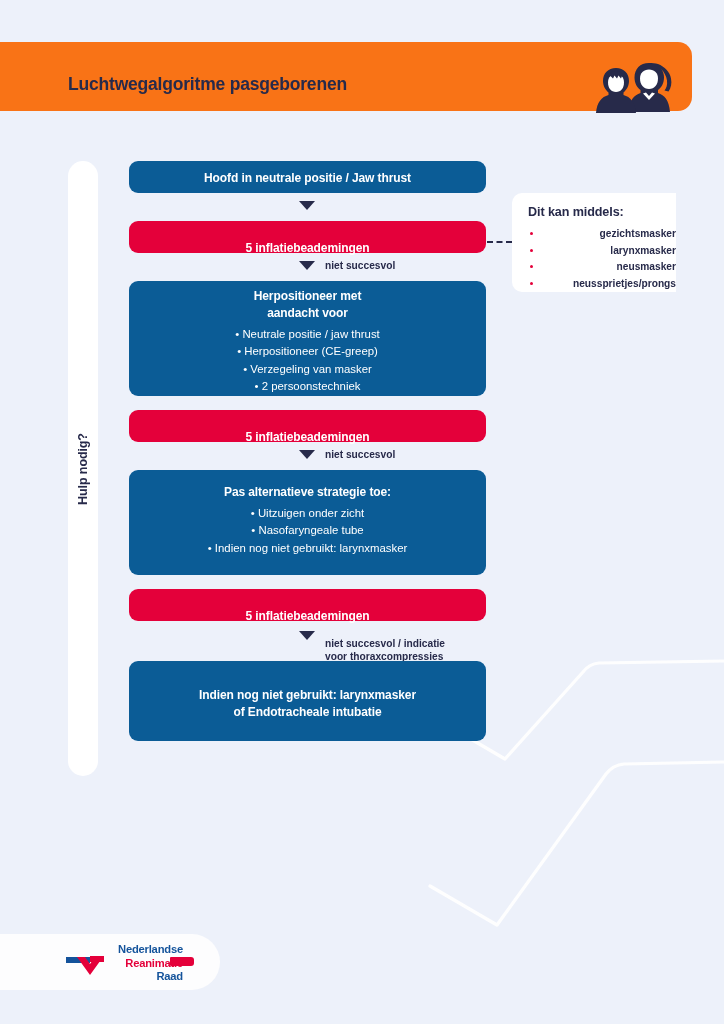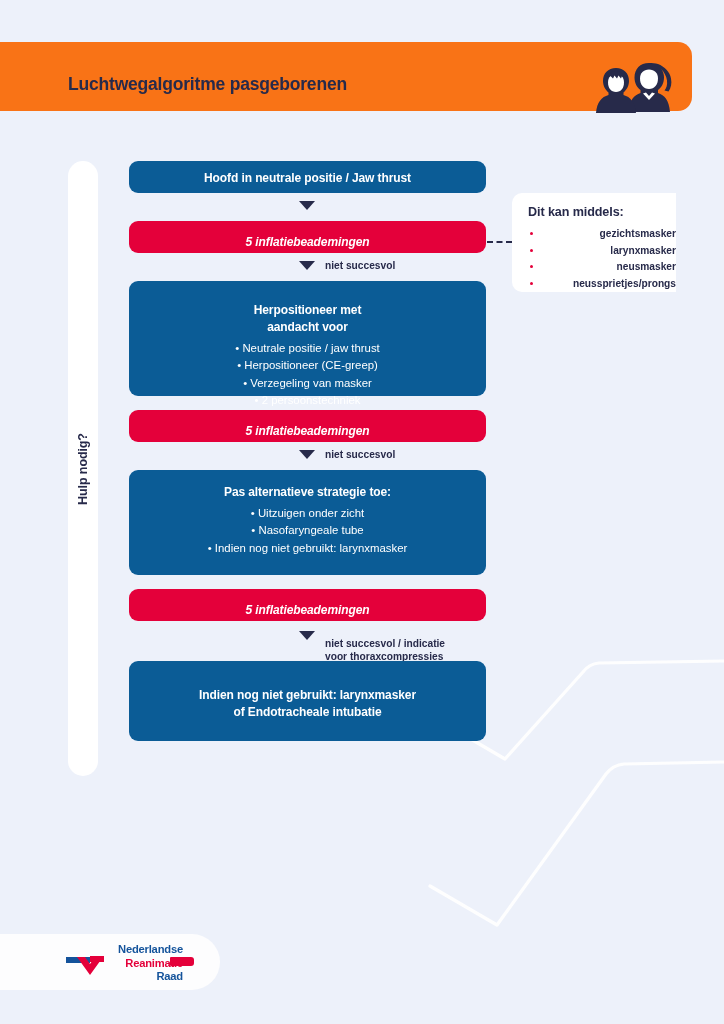--- a/index.html
+++ b/index.html
@@ -112,22 +112,22 @@
     font-size: 11.4px;
     line-height: 1.52;
     font-weight: normal;
   }
   .node-bullets li::before {
     content: "• ";
   }
 
   
   .n-step1 { height: 32px; padding-top: 9px; }
-  .n-breath { height: 32px; padding-top: 13px; font-style: italic; }
-  .n-repos  { height: 115px; padding-top: 21px; }
+  .n-breath { height: 32px; padding-top: 19px; }
+  .n-repos  { height: 115px; padding-top: 7px; }
   .n-alt    { height: 105px; padding-top: 14px; }
   .n-final  { height: 80px; padding-top: 26px; }
 
   
   .connector {
     position: relative;
     height: 28px;
     width: 357px;
   }
   .connector.tall { height: 40px; }

